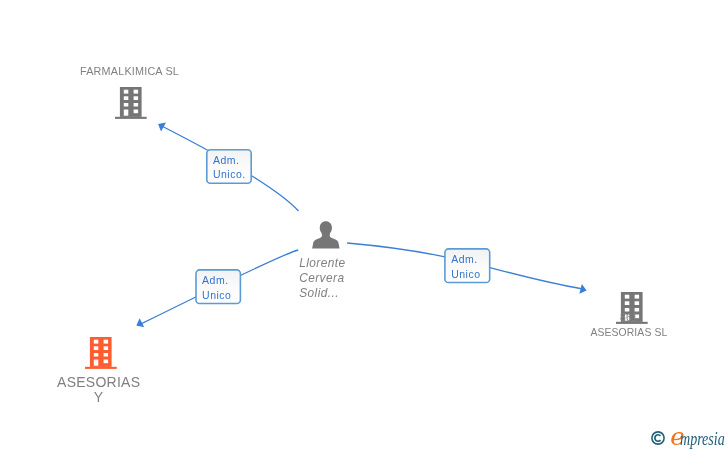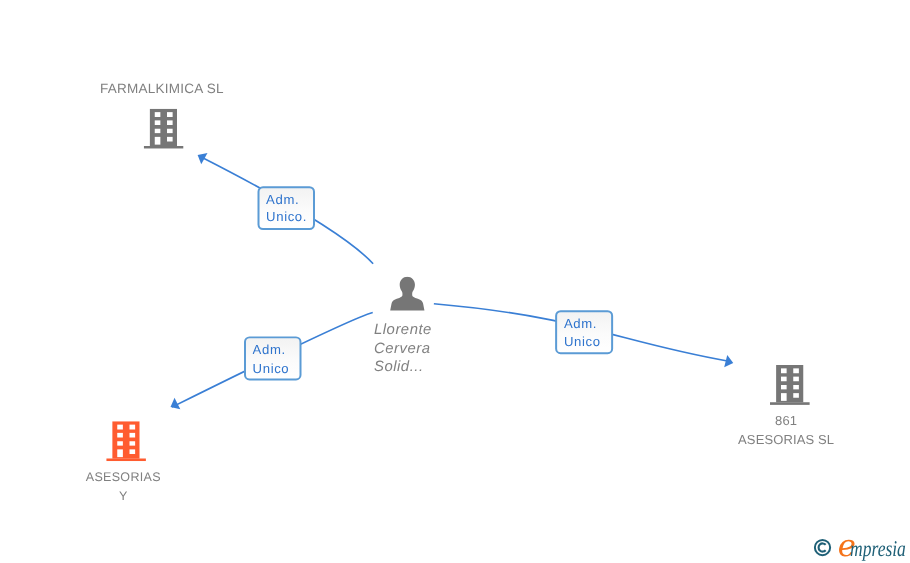--- a/index.html
+++ b/index.html
@@ -77,21 +77,21 @@
         <rect x="18.6" y="2.7" width="4.5" height="3.9"></rect>
         <rect x="8.8" y="9.3" width="4.5" height="3.7"></rect>
         <rect x="18.6" y="9.3" width="4.5" height="3.7"></rect>
         <rect x="8.8" y="16.0" width="4.5" height="3.5"></rect>
         <rect x="18.6" y="16.0" width="4.5" height="3.5"></rect>
         <rect x="8.8" y="22.5" width="4.5" height="6.2"></rect>
         <rect x="18.6" y="22.5" width="4.5" height="3.7"></rect>
       </g>
     </svg>
   </div>
-  <div class="node-label" style="left:0;top:375.3px;width:197.3px;font-size:10px;line-height:15.05px;letter-spacing:0.25px;">
+  <div class="node-label" style="left:0;top:375.3px;width:197.3px;font-size:14px;line-height:15.05px;letter-spacing:0.25px;">
     <span>ASESORIAS</span>
     <span>Y</span>
   </div>
 
   <div class="node" style="left:615.5px;top:292.3px;">
     <svg width="32" height="32" viewBox="0 0 32 32">
       <g fill="#767676">
         <rect x="4.9" y="0" width="21.7" height="29.9"></rect>
         <rect x="0" y="29.8" width="31.7" height="2.1"></rect>
       </g>
@@ -100,21 +100,21 @@
         <rect x="18.6" y="2.7" width="4.5" height="3.9"></rect>
         <rect x="8.8" y="9.3" width="4.5" height="3.7"></rect>
         <rect x="18.6" y="9.3" width="4.5" height="3.7"></rect>
         <rect x="8.8" y="16.0" width="4.5" height="3.5"></rect>
         <rect x="18.6" y="16.0" width="4.5" height="3.5"></rect>
         <rect x="8.8" y="22.5" width="4.5" height="6.2"></rect>
         <rect x="18.6" y="22.5" width="4.5" height="3.7"></rect>
       </g>
     </svg>
   </div>
-  <div class="node-label" style="left:528.9px;top:331px;width:200px;font-size:10.4px;line-height:14.9px;letter-spacing:0.1px;">
+  <div class="node-label" style="left:528.9px;top:311px;width:200px;font-size:10.4px;line-height:14.9px;letter-spacing:0.1px;">
     <span>861</span>
     <span>ASESORIAS SL</span>
   </div>
 
   <div class="node" style="left:312.2px;top:221.4px;overflow:hidden;height:27.5px;">
     <svg width="28" height="28" viewBox="0 0 28 28">
       <path fill="#767676" d="M13.85,0.35
         C10.5,0.35 7.75,3.0 7.75,6.7
         C7.75,8.35 8.25,10.05 9.05,11.35
         C9.6,12.25 9.95,12.85 9.95,13.85

